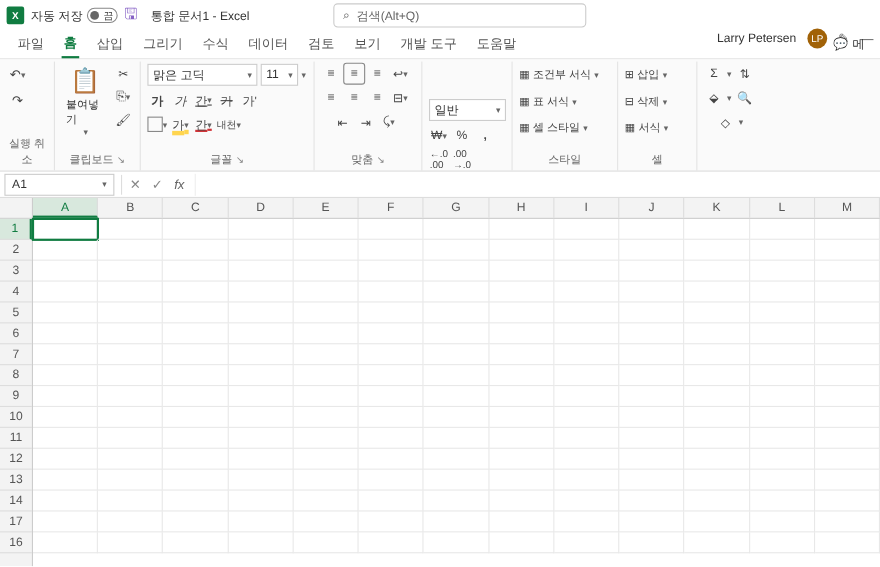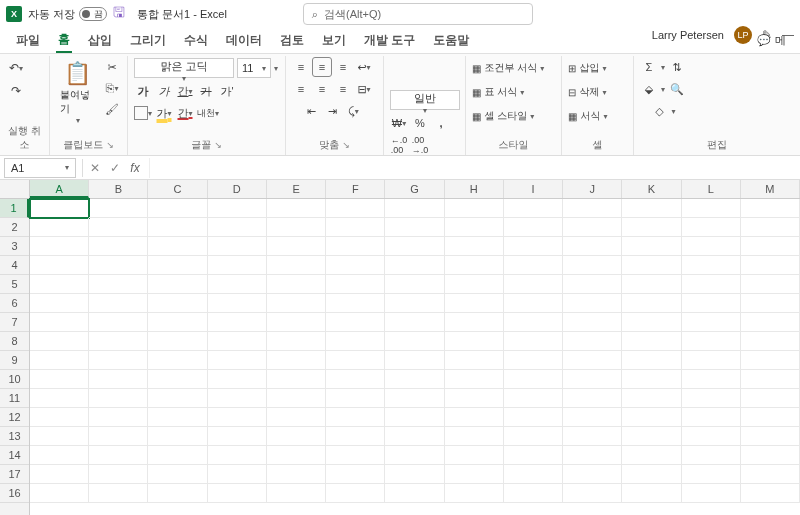--- a/index.html
+++ b/index.html
@@ -12,45 +12,45 @@
 .toggle-text { font-size: 9px; margin-left: auto; margin-right: 1px;}
 .save-ic { color: #8661c5; font-size: 14px; }
 .doc-title { font-size: 11px; margin-left: 6px; }
 .search { margin-left: 70px; width: 230px; height: 22px; border: 1px solid #ccc; border-radius: 4px; display: flex; align-items: center; padding: 0 8px; gap: 6px; color: #666; font-size: 11px; }
 .title-right { margin-left: auto; display: flex; align-items: center; gap: 10px; margin-top: 42px; }
 .user-name { font-size: 11px; }
 .avatar { width: 18px; height: 18px; border-radius: 50%; background: #a16207; color: #fff; font-size: 9px; display: flex; align-items: center; justify-content: center; }
 .wincontrols { display: flex; gap: 12px; color: #555; font-size: 12px; }
 
 .tabs { height: 26px; display: flex; align-items: center; gap: 14px; padding: 0 14px; font-size: 12px; border-bottom: 1px solid #e0e0e0; }
-.tab { color: #555; cursor: pointer; padding: 3px 2px; font-weight: bold; }
+.tab { color: #555; cursor: pointer; padding: 3px 2px; }
 .tab.active { color: #107c41; font-weight: bold; border-bottom: 2px solid #107c41; }
 .tabs-right { margin-left: auto; display: flex; align-items: center; gap: 4px; font-size: 11px; }
 
 .ribbon { height: 102px; background: #fafafa; border-bottom: 1px solid #ddd; display: flex; padding: 2px 0 0 0; }
 .group { border-right: 1px solid #e3e3e3; padding: 2px 6px 0 6px; display: flex; flex-direction: column; }
 .group-body { flex: 1; display: flex; align-items: flex-start; gap: 3px; }
 .group-label { text-align: center; font-size: 10px; color: #666; padding: 2px 0 3px 0; display: flex; justify-content: center; align-items: center; gap: 3px; }
 .dialog-launcher { font-size: 9px; color: #888; }
 .vstack { display: flex; flex-direction: column; gap: 3px; align-items: center; }
 .hstack { display: flex; gap: 3px; align-items: center; }
 .btn { min-width: 20px; height: 20px; display: flex; align-items: center; justify-content: center; font-size: 12px; color: #444; border-radius: 2px; }
 .btn.sm { min-width:18px; height:18px; font-size:11px;}
 .bigbtn { display: flex; flex-direction: column; align-items: center; padding: 2px 4px; gap: 0; }
 .bigbtn .ic { font-size: 22px; height: 28px; display:flex; align-items:center; }
 .bigbtn .lbl { font-size: 10px; }
-.font-combo { width: 100px; height: 20px; border: 1px solid #ccc; background:#fff; font-size: 11px; padding: 0 4px; display:flex; align-items:center; justify-content:space-between;flex-direction:column;}
+.font-combo { width: 100px; height: 20px; border: 1px solid #ccc; background:#fff; font-size: 11px; padding: 0 4px; display:flex; align-items:center; justify-content:space-between;}
 .size-combo { width: 34px; height: 20px; border: 1px solid #ccc; background:#fff; font-size: 11px; padding:0 4px; display:flex; align-items:center; justify-content:space-between;}
 .caret { font-size: 8px; color:#666; }
 .underline-red { text-decoration: underline; text-decoration-color: #d13438; text-decoration-thickness: 2px; }
 .underline-yel { text-decoration: underline; text-decoration-color: #ffd54f; text-decoration-thickness: 4px; }
 .box-border { border:1px solid #888; width:14px; height:14px; }
 
 .fbar { height: 24px; border-bottom: 1px solid #ddd; display: flex; align-items: center; }
-.namebox { width: 72px; height: 20px; border: 1px solid #ccc; margin: 0 4px; padding: 0 6px; font-size: 11px; display: flex; align-items: center; justify-content: space-between; background:#fff; }
+.namebox { width: 100px; height: 20px; border: 1px solid #ccc; margin: 0 4px; padding: 0 6px; font-size: 11px; display: flex; align-items: center; justify-content: space-between; background:#fff; }
 .fbar-sep { width:1px; height:18px; background:#ddd; margin:0 2px;}
 .fbar-btn { width:20px; text-align:center; color:#888; font-size:12px;}
 .fx { font-style: italic; font-size: 12px; color:#666; }
 .formula-input { flex:1; height:20px; border:none; border-left:1px solid #eee; margin-left:4px; padding:0 6px; font-size:11px; }
 
 .grid-wrap { position: relative; height: 335px; overflow: hidden; }
 .corner { position:absolute; left:0; top:0; width:30px; height:19px; background:#f3f3f3; border-right:1px solid #ccc; border-bottom:1px solid #ccc; }
 .colheads { position:absolute; left:30px; top:0; right:0; height:19px; display:flex; background:#f3f3f3; border-bottom:1px solid #ccc;}
 .colhead { width:61px; border-right:1px solid #ddd; text-align:center; font-size:11px; color:#555; line-height:19px;}
 .colhead.active { background:#d8e8dd; border-bottom:2px solid #107c41; color:#107c41;}
@@ -304,23 +304,20 @@
       <div class="hstack">
             <div class="btn sm">⬙</div>
             <span class="caret">▾</span>
             <div class="btn sm">🔍</div>
           </div>
       <div class="hstack">
             <div class="btn sm">◇</div>
             <span class="caret">▾</span>
           </div>
     </div>
-      </div>
-    <div class="group-label">
-        <span>편집</span>
       </div>
   </div>
 </div>
 
 <div class="fbar">
   <div class="namebox">
       <span>A1</span>
       <span class="caret">▾</span>
     </div>
   <div class="fbar-sep"></div>

